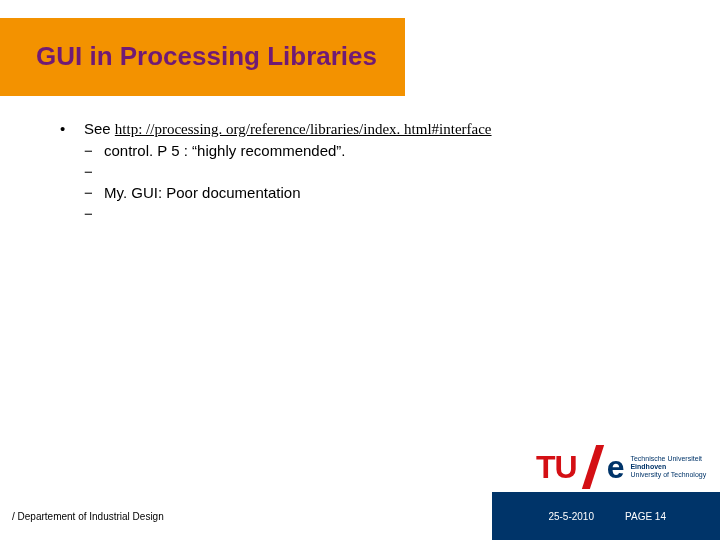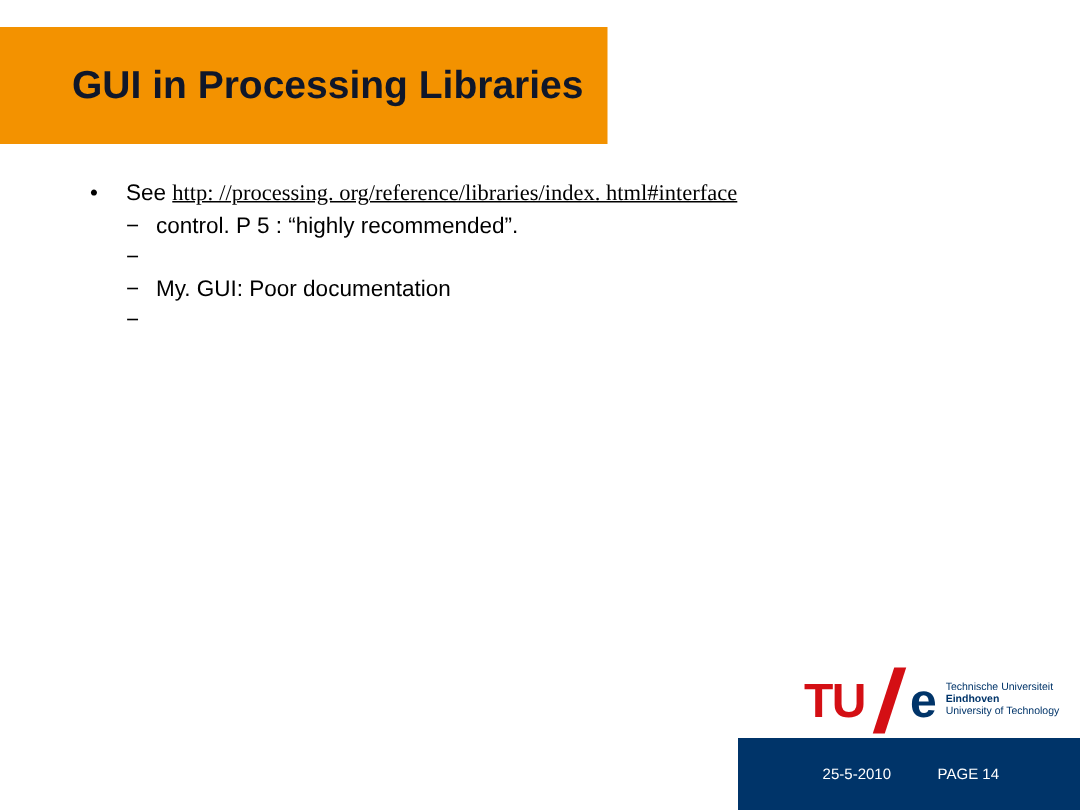--- a/index.html
+++ b/index.html
@@ -15,25 +15,25 @@
     position: absolute;
     top: 18px;
     left: 0;
     width: 405px;
     height: 78px;
     background: #f39200;
     display: flex;
     align-items: center;
   }
   .title-text {
-    color: #0f172a;
+    color: #701a75;
     font-size: 26px;
     font-weight: bold;
     line-height: 1.15;
-    padding-left: 48px;
+    padding-left: 36px;
   }
   .content {
     position: absolute;
     top: 120px;
     left: 60px;
     right: 40px;
     color: #000;
     font-size: 15px;
   }
   .bullet-row {
@@ -156,20 +156,21 @@
       <div class="sub-mark">−</div>
       <div>My. GUI:  Poor documentation</div>
     </div>
     <div class="sub-row">
       <div class="sub-mark">−</div>
     </div>
   </div>
 </div>
 
 <div class="footer">
+  <div class="dept">/ Departement of Industrial Design</div>
   <div class="logo">
     <span class="logo-tu">TU</span>
     <span class="logo-slash-wrap">
         <span class="logo-slash"></span>
       </span>
     <span class="logo-e">e</span>
     <span class="logo-side">
       <div>Technische Universiteit</div>
       <div style="font-weight:bold">Eindhoven</div>
       <div>University of Technology</div>

